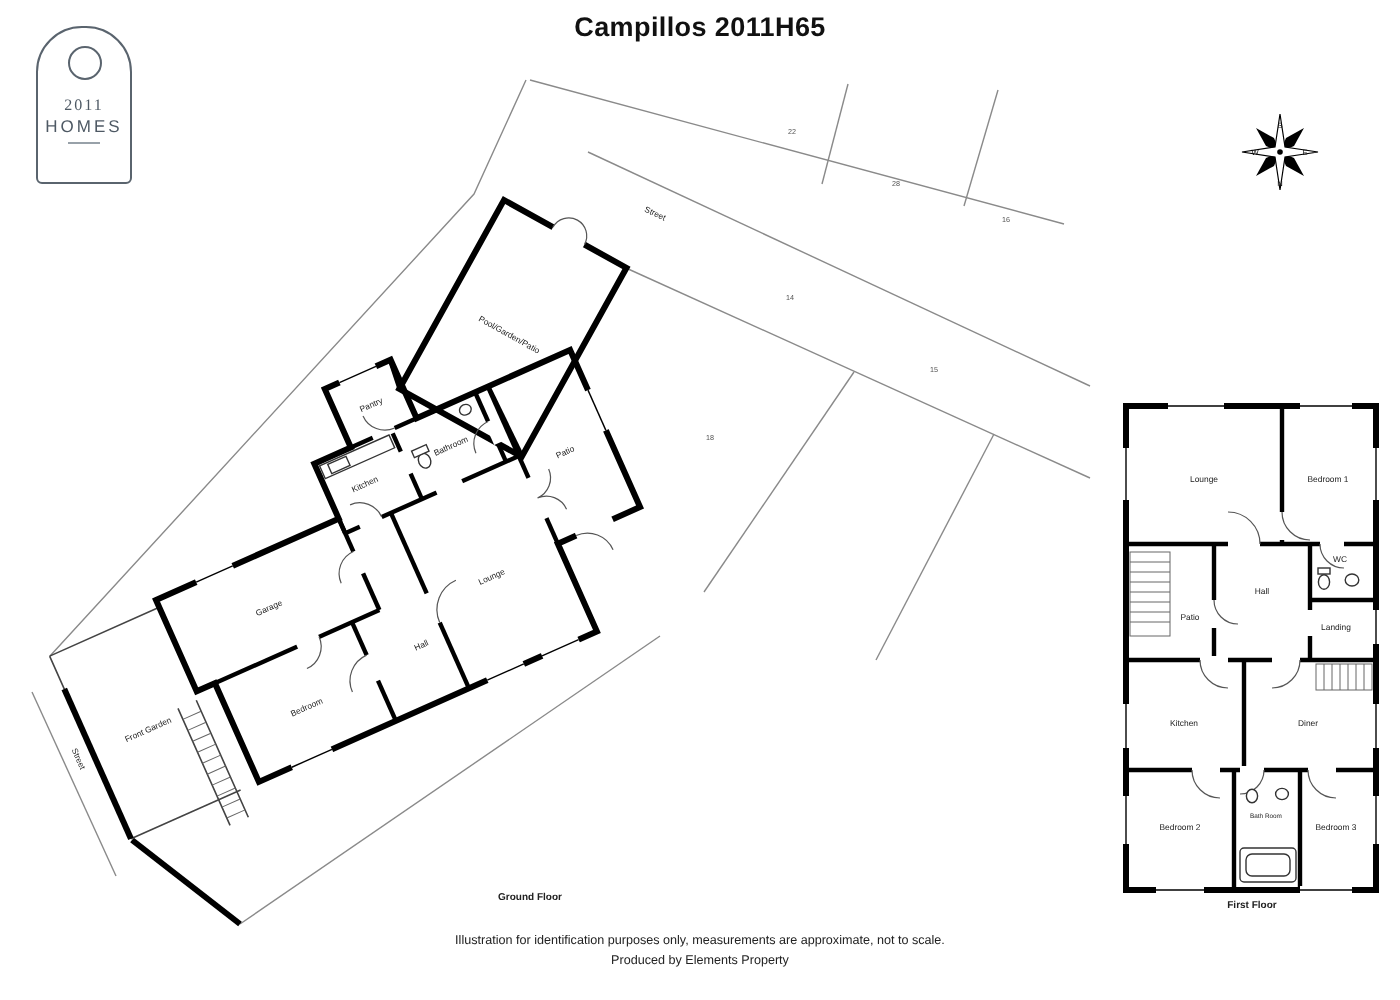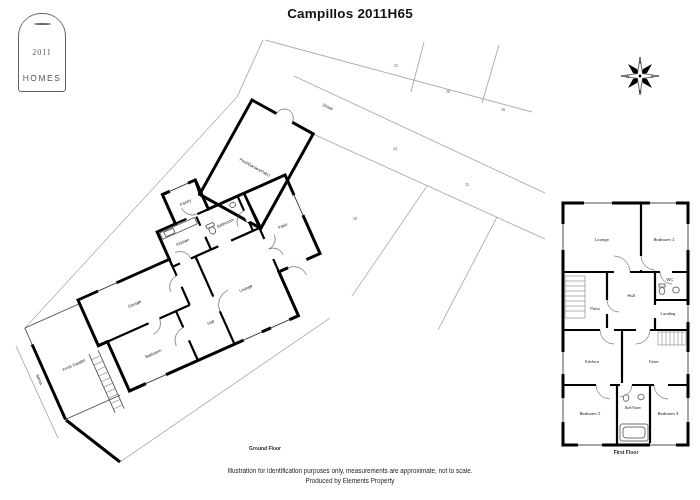--- a/index.html
+++ b/index.html
@@ -3,21 +3,21 @@
 <meta charset="utf-8">
 <style>
   html,body{margin:0;padding:0;background:#fff;}
   #page{position:relative;width:700px;height:500px;background:#fff;overflow:hidden;
         font-family:"Liberation Sans",sans-serif;border-radius:16px;}
   #page-title{position:absolute;top:6px;left:0;width:700px;text-align:center;
         font-size:13.5px;font-weight:bold;color:#111;letter-spacing:.2px;}
   
   #logo{position:absolute;left:18px;top:13px;width:46px;height:77px;
         border:1.2px solid #5a646e;border-radius:23px 23px 3px 3px;
-        display:flex;flex-direction:column;align-items:center;color:#4e5964;gap:15px;}
+        display:flex;flex-direction:column;align-items:center;color:#4e5964;}
   #logo .circ{width:15px;height:15px;border:1px solid #5a646e;border-radius:50%;margin-top:9px;}
   #logo .yr{font-family:"Liberation Serif",serif;font-size:8px;letter-spacing:1px;margin-top:8px;}
   #logo .nm{font-family:Liberation Sans, sans-serif;font-size:8.5px;letter-spacing:1.5px;margin-top:1px;}
   #logo .tag{width:16px;height:1px;background:#98a1a9;margin-top:3px;}
   
   #footer{position:absolute;left:0;top:467px;width:700px;text-align:center;color:#222;}
   #footer .f1{font-size:6.3px;}
   #footer .f2{font-size:6.3px;margin-top:3px;}
   
   text{font-family:"Liberation Sans",sans-serif;}

